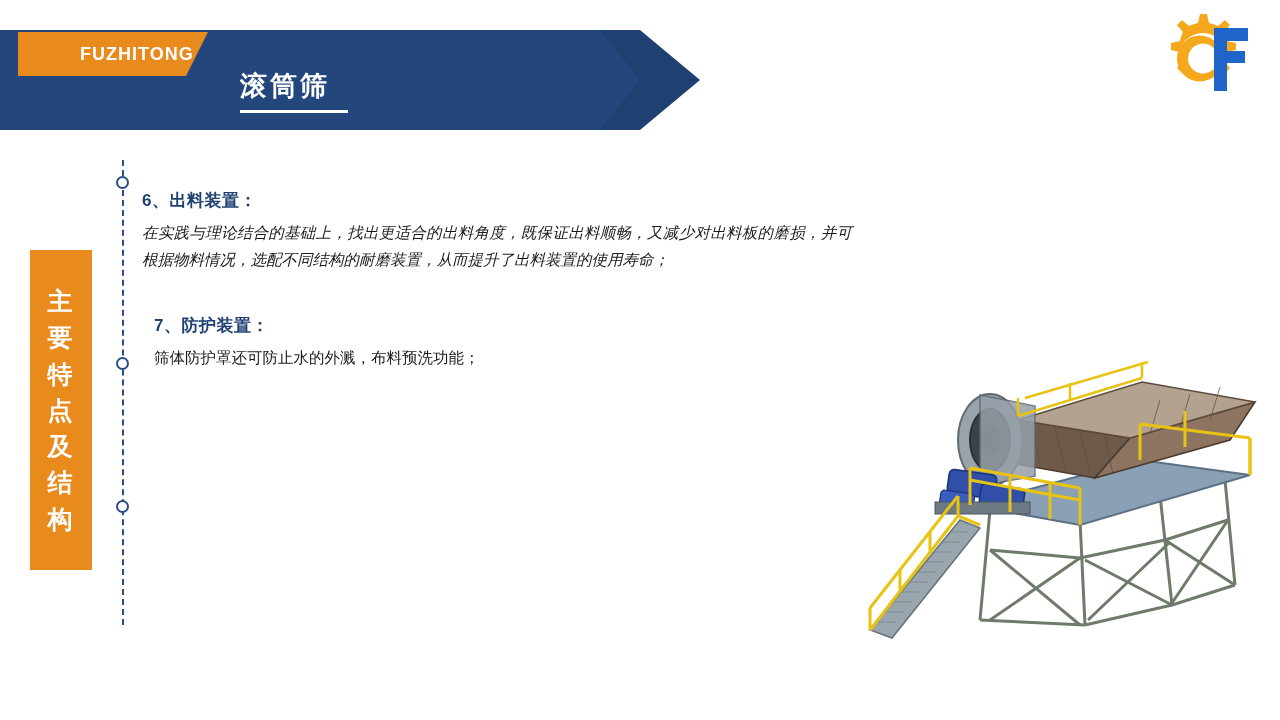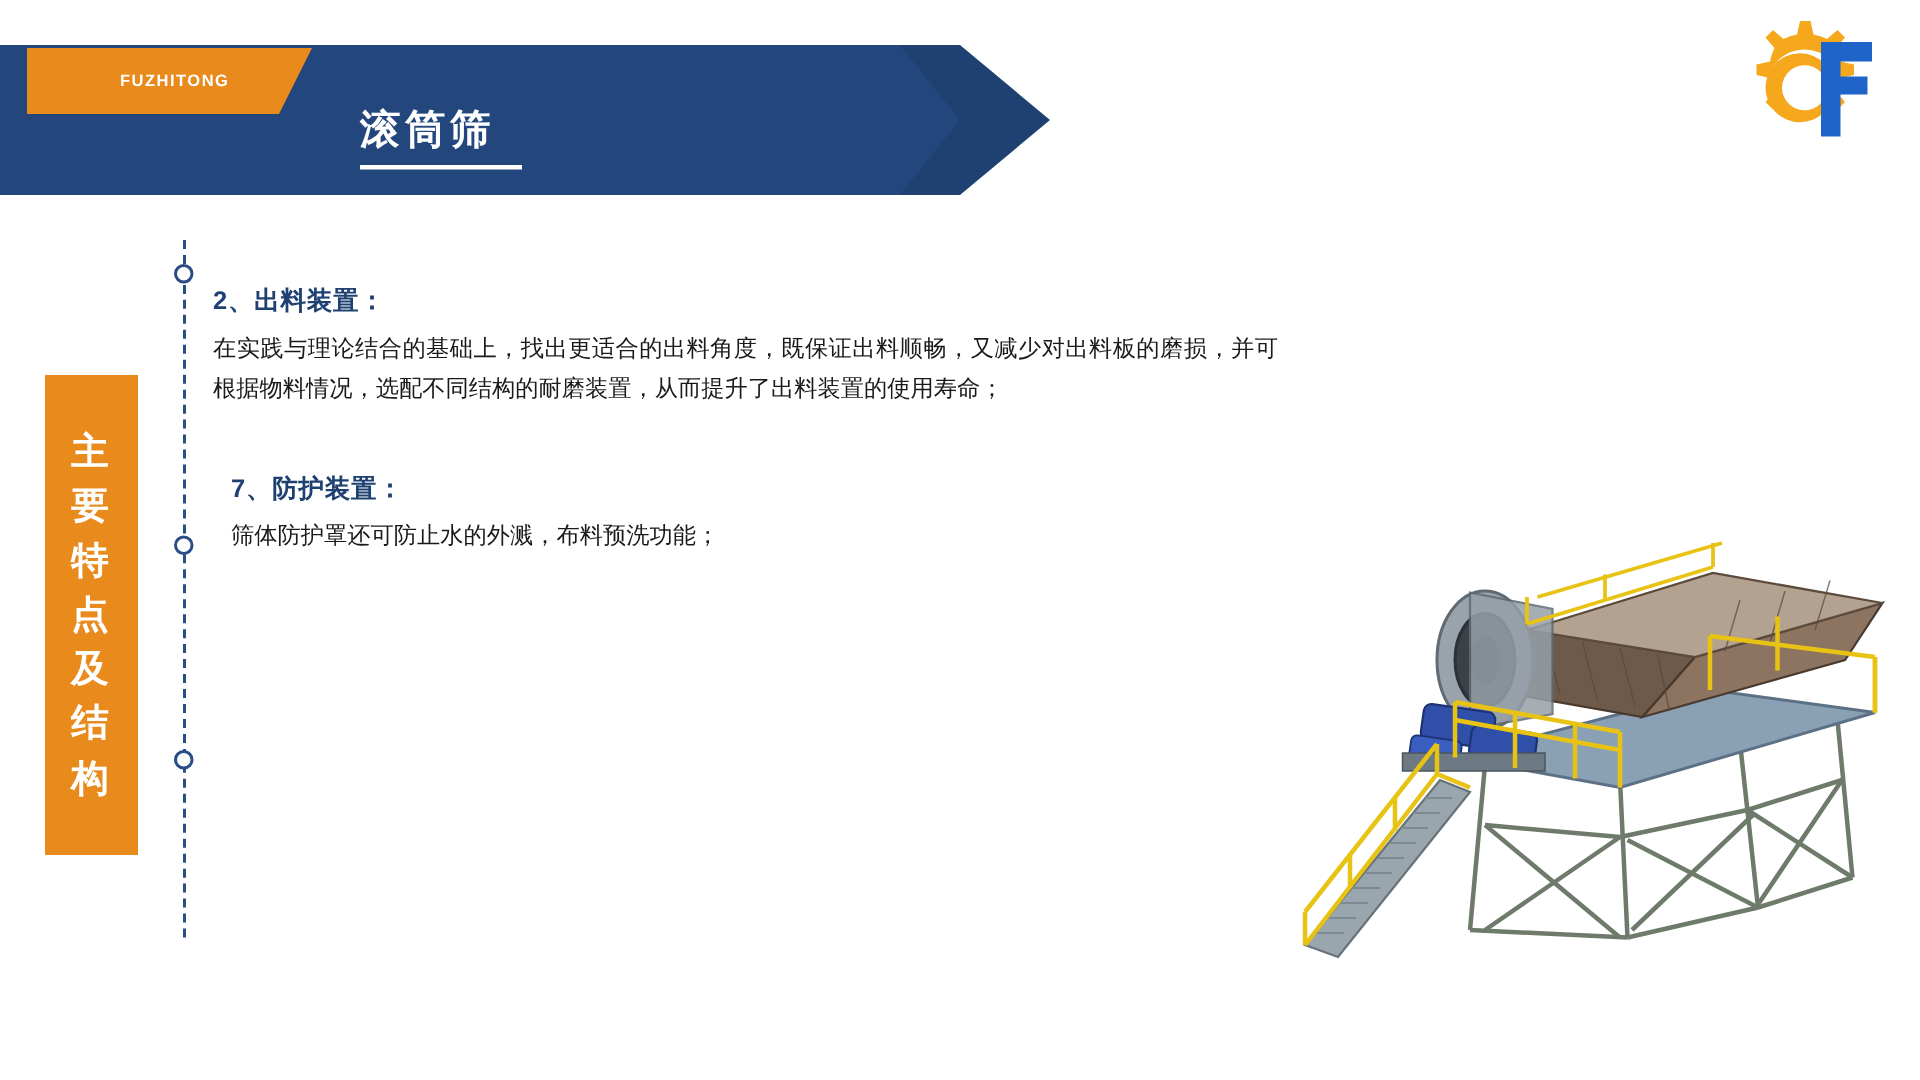--- a/index.html
+++ b/index.html
@@ -47,21 +47,21 @@
     left: 18px;
     width: 190px;
     height: 44px;
     background: #e98a1d;
     clip-path: polygon(0 0, 190px 0, 168px 44px, 0 44px);
     display: flex;
     align-items: center;
   }
   .brand-tab span {
     color: #ffffff;
-    font-size: 11px;
+    font-size: 18px;
     font-weight: bold;
     letter-spacing: 1px;
     margin-left: 62px;
   }
   .header-title {
     position: absolute;
     top: 68px;
     left: 240px;
     color: #ffffff;
     font-size: 27px;
@@ -198,22 +198,22 @@
 
 <div class="timeline"></div>
 <div class="tl-dot d1"></div>
 <div class="tl-dot d2"></div>
 <div class="tl-dot d3"></div>
 
 <div class="content">
 
 
   <div class="section" style="margin-top:26px;">
-    <div class="sec-title">2、出料装置：</div>
-    <div class="para" style="width:710px;">
+    <div class="sec-title">6、出料装置：</div>
+    <div class="para" style="width:710px;font-style:italic;">
       <span>在实践与理论结合的基础上，找出更适合的出料角度，既保证出料顺畅，又减少对出料板的磨损，并可根据物料情况，选配不同结构的耐磨装置，从而提升了出料装置的使用寿命；</span>
     </div>
   </div>
 
   <div class="section" style="margin-top:41px;">
     <div class="sec-title indent">7、防护装置：</div>
     <div class="para indent" style="width:660px;">
       <span>筛体防护罩还可防止水的外溅，布料预洗功能；</span>
     </div>
   </div>

